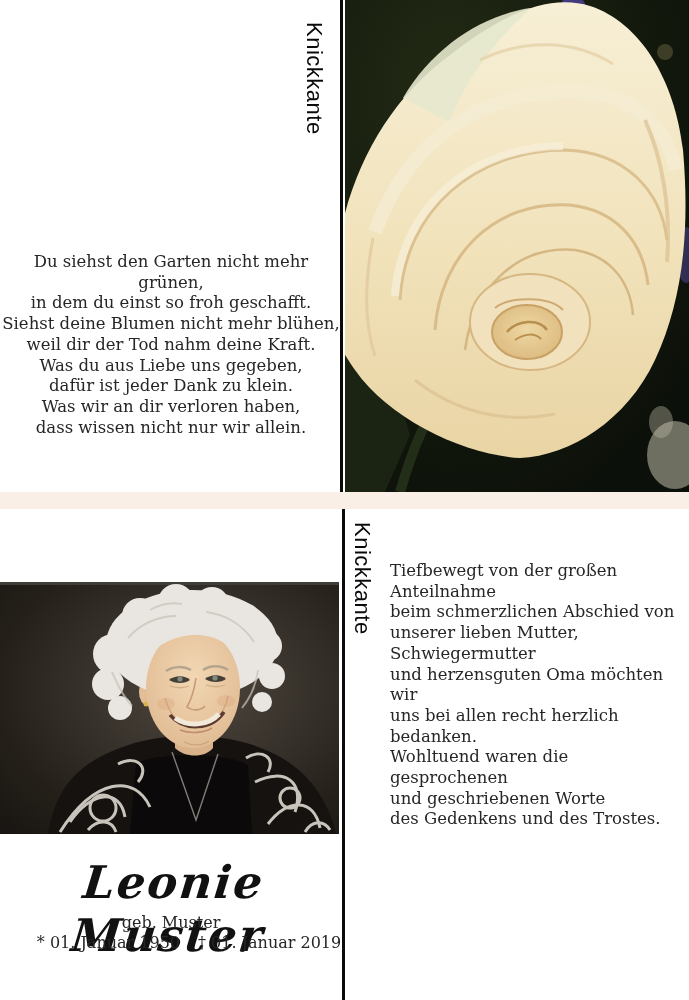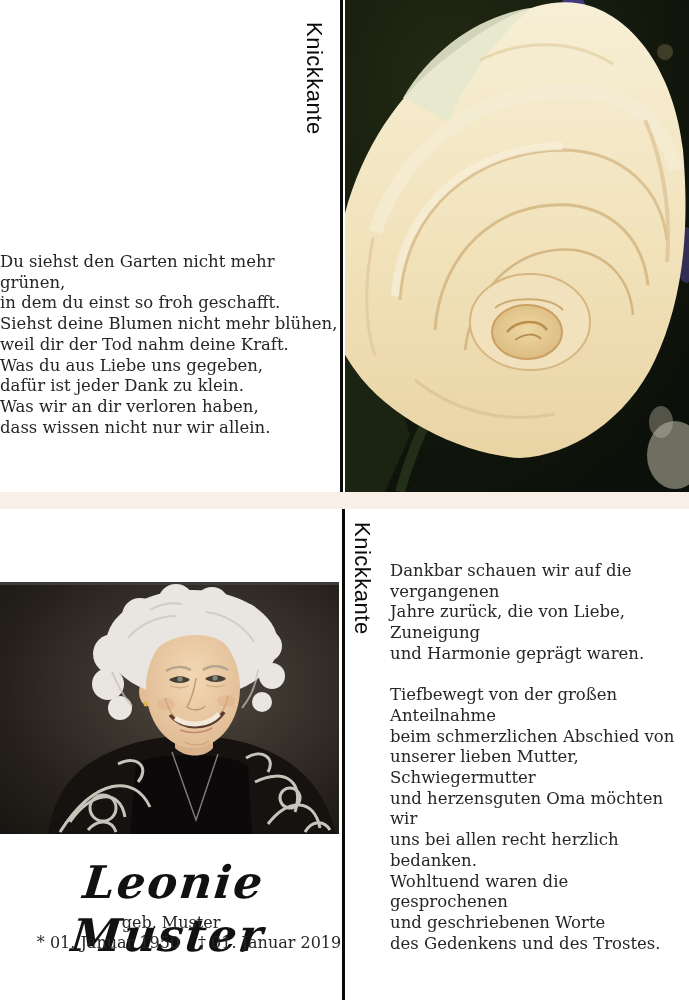--- a/index.html
+++ b/index.html
@@ -3,21 +3,21 @@
 <meta charset="utf-8">
 <style>
   html,body{margin:0;padding:0;}
   body{
     width:689px;height:1000px;position:relative;background:#ffffff;
     font-family:"DejaVu Serif", serif;color:#262626;overflow:hidden;
   }
   .abs{position:absolute;}
   
   .poem{
-    left:0;top:252px;width:342px;
+    left:0;top:252px;width:342px;text-align:center;
     font-size:16.5px;line-height:20.7px;white-space:pre-line;color:#262626;
   }
   .fold-label{
     writing-mode:vertical-rl;text-orientation:mixed;
     font-family:"Liberation Sans", sans-serif;
     font-size:22px;color:#0a0a0a;letter-spacing:0.5px;line-height:1.1;
   }
   .fold-label-top{left:302px;top:22px;}
   .fold-label-bottom{left:350px;top:522px;}
   .fold-line{width:3px;background:#0a0a0a;}
@@ -209,23 +209,20 @@
 
   <div class="abs name-block">
     <span class="deceased-name">Leonie Muster</span>
   </div>
   <div class="abs maiden">geb. Muster</div>
   <div class="abs dates">
     <span>* 01. Januar 1950</span><span class="gap"></span><span>† 01. Januar 2019</span>
   </div>
 
   <div class="abs message">
-    <p>Dankbar schauen wir auf die vergangenen
-Jahre zurück, die von Liebe, Zuneigung
-und Harmonie geprägt waren.</p>
     <p>Tiefbewegt von der großen Anteilnahme
 beim schmerzlichen Abschied von
 unserer lieben Mutter, Schwiegermutter
 und herzensguten Oma möchten wir
 uns bei allen recht herzlich bedanken.
 Wohltuend waren die gesprochenen
 und geschriebenen Worte
 des Gedenkens und des Trostes.</p>
 
   </div>

